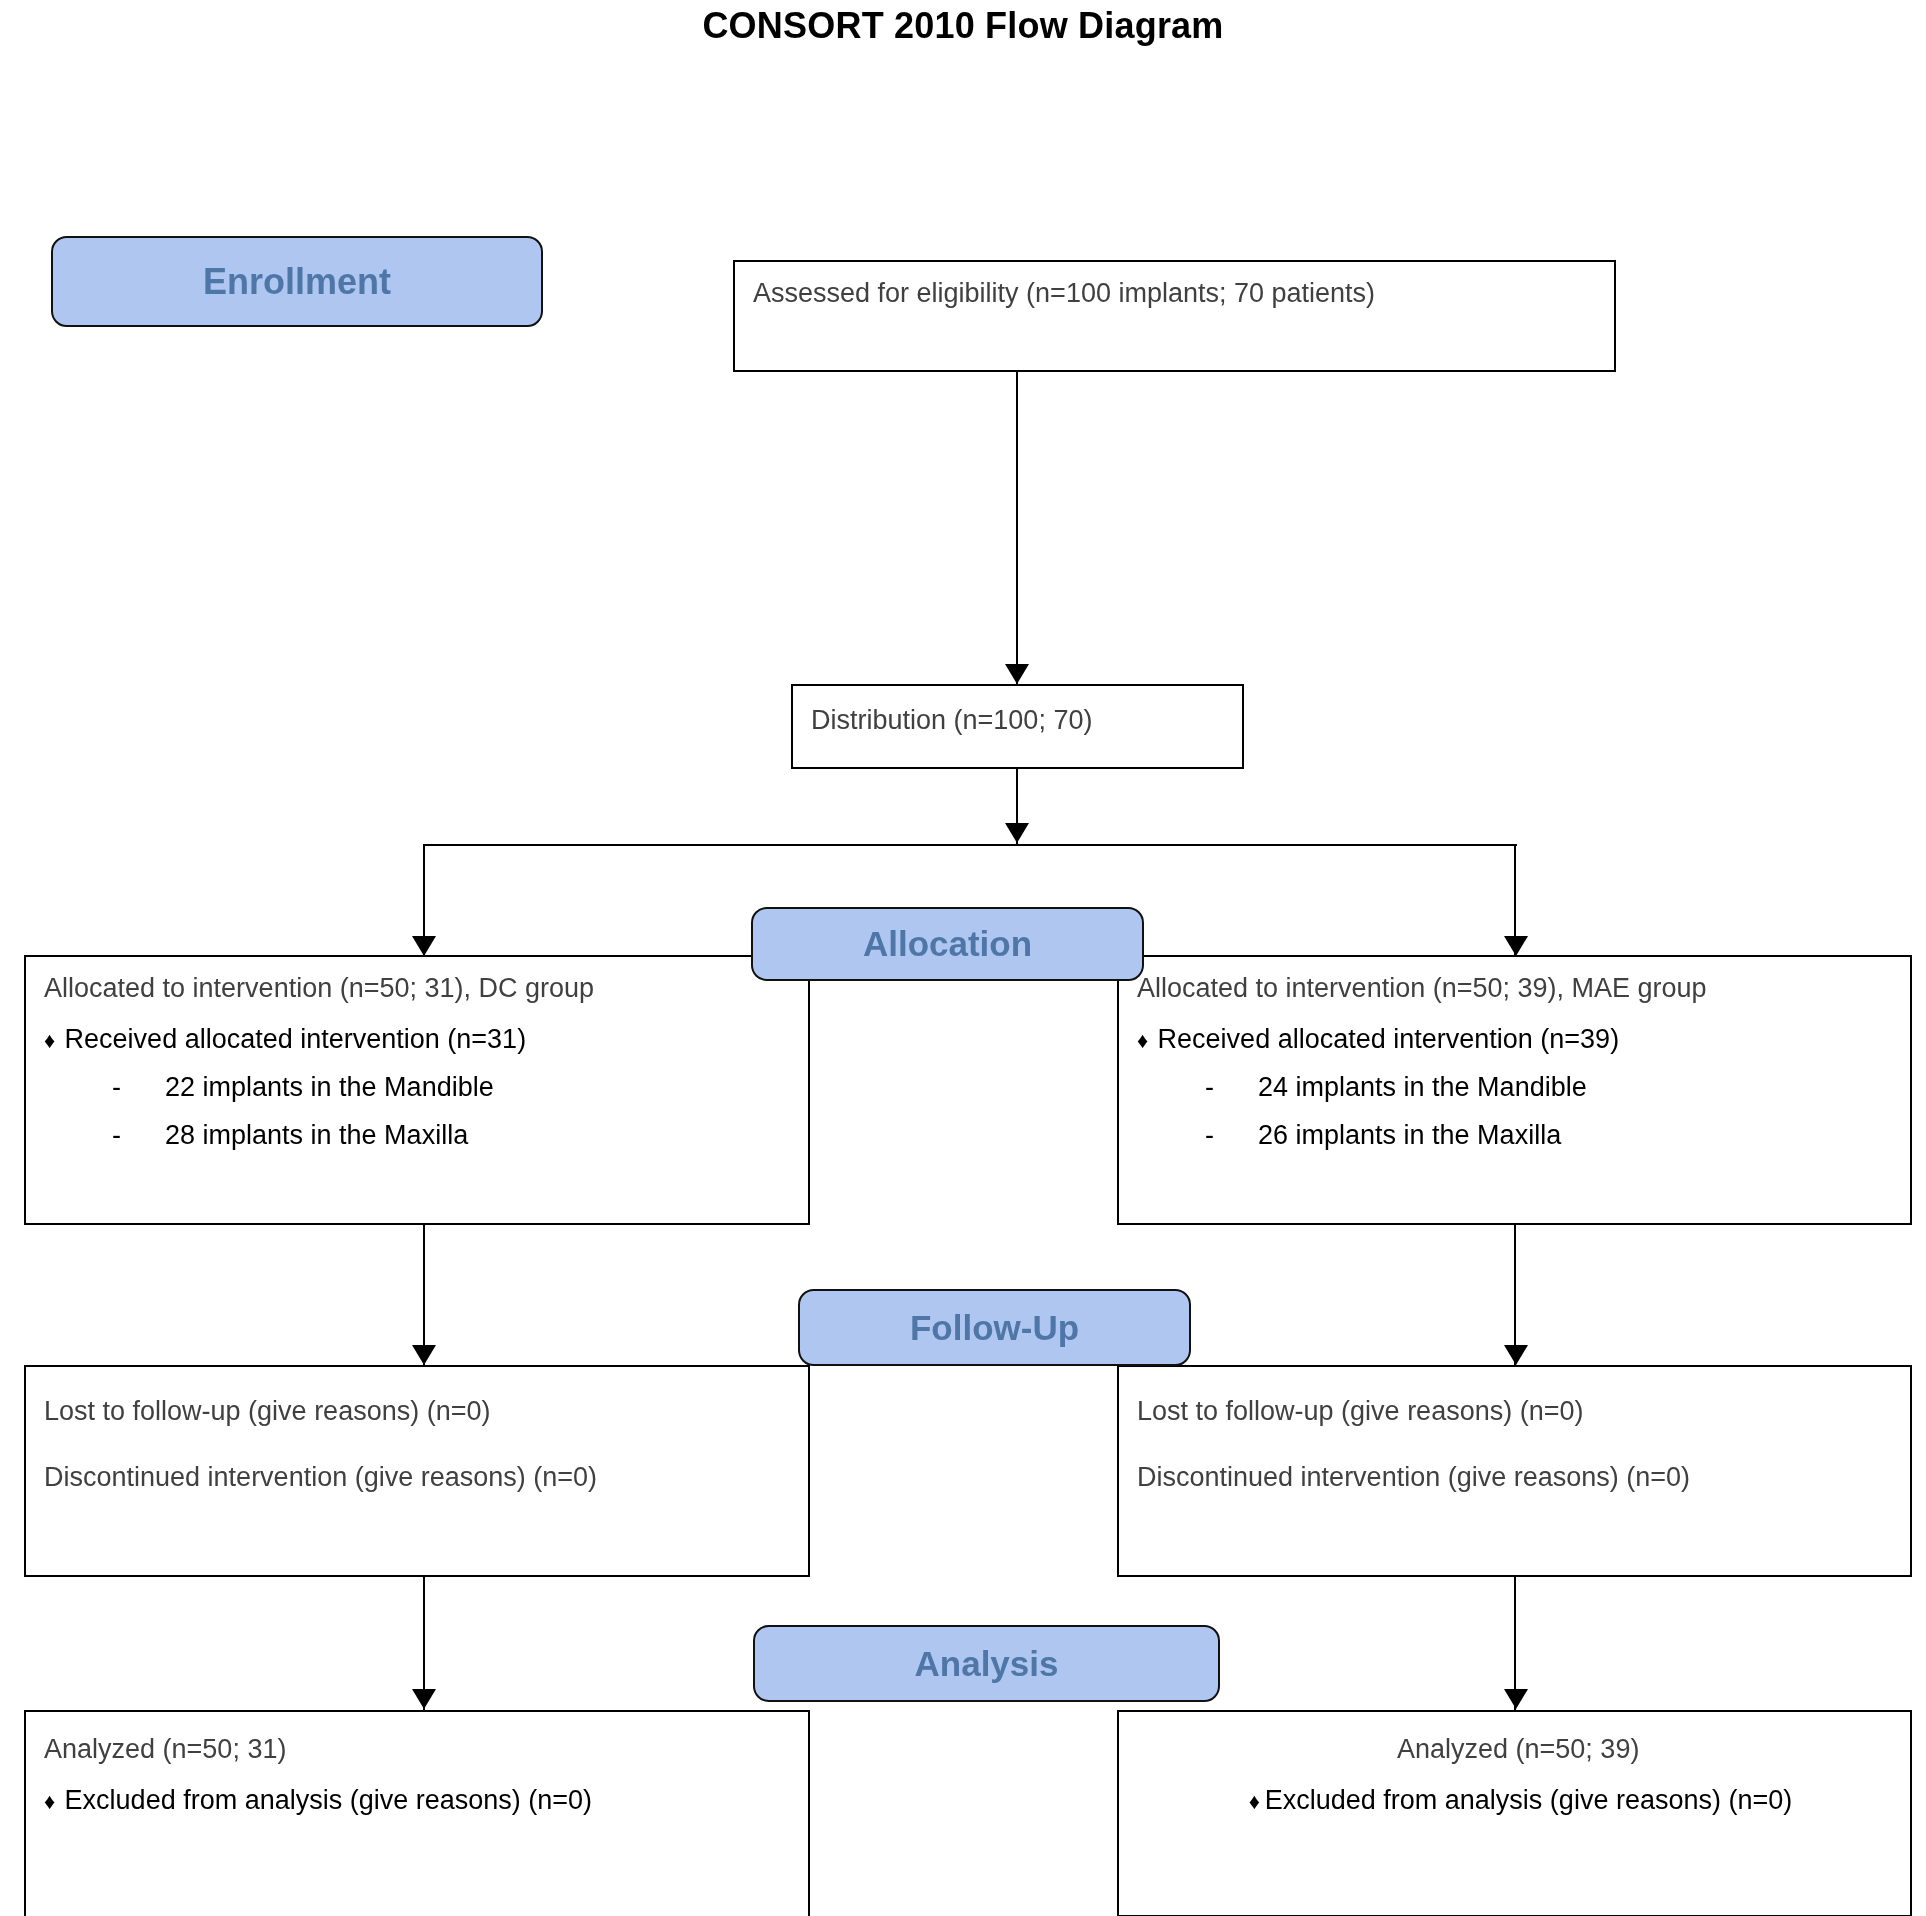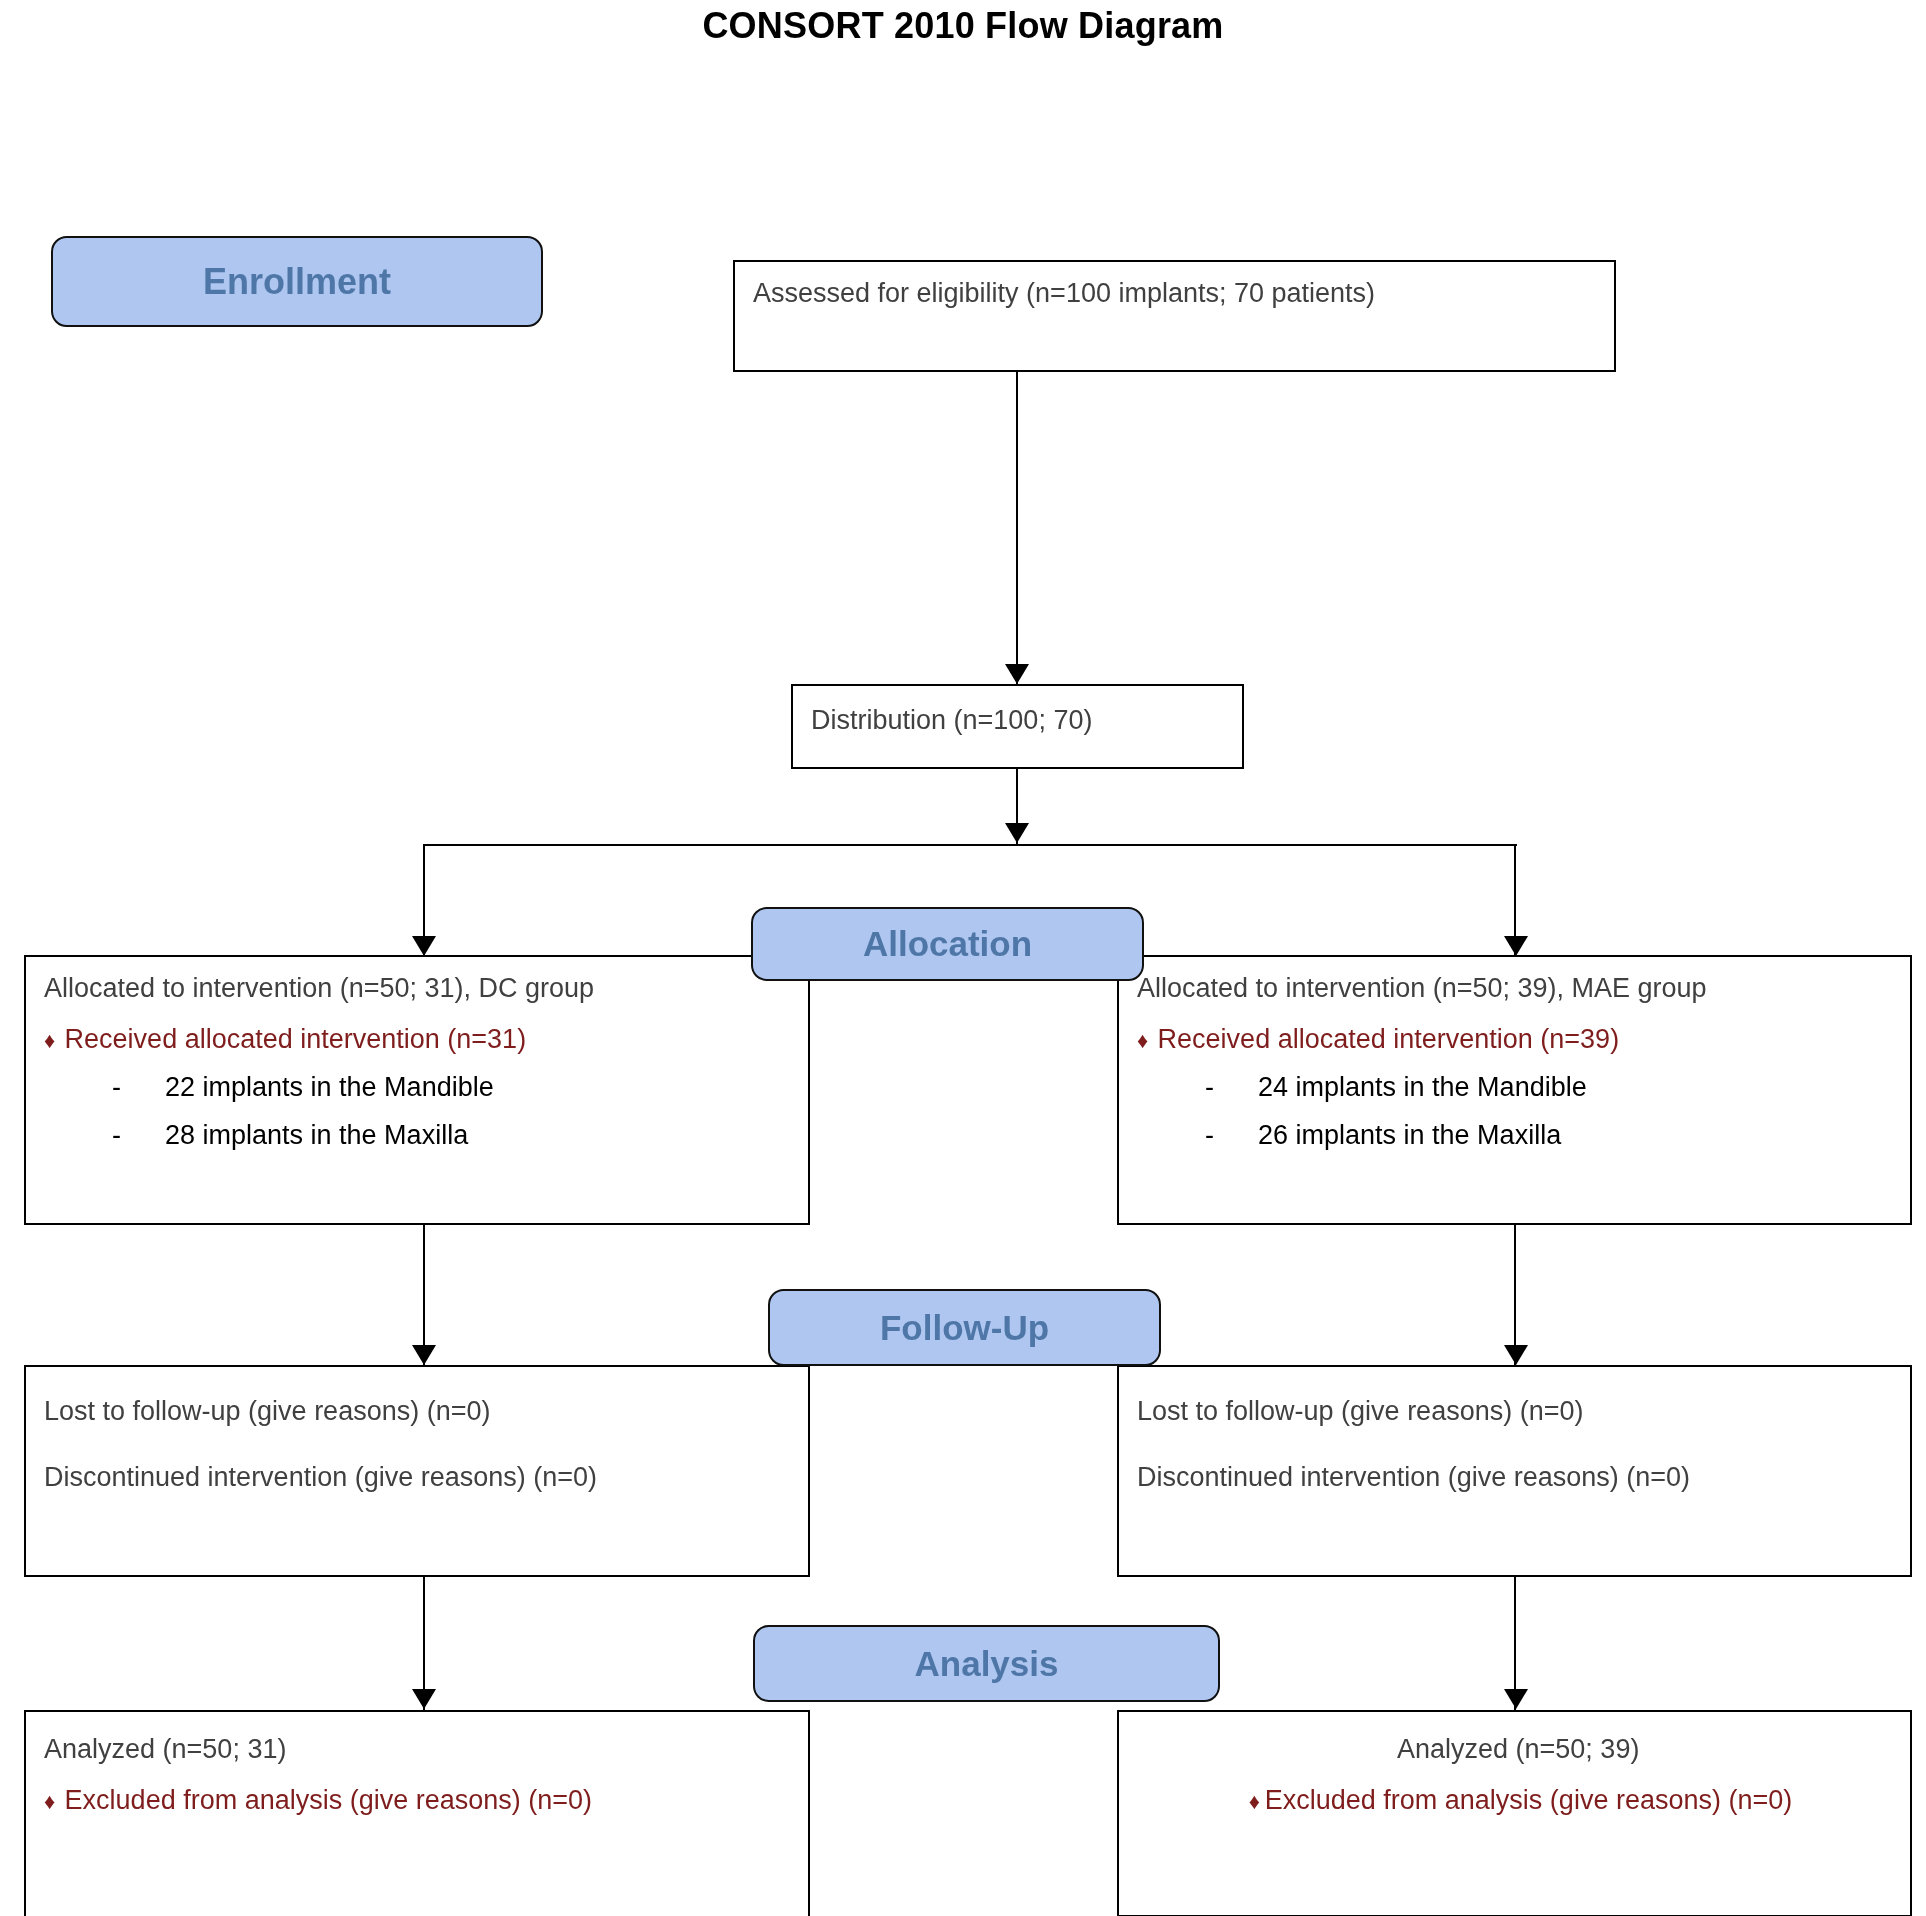--- a/index.html
+++ b/index.html
@@ -64,21 +64,21 @@
     white-space: nowrap;
     color: #404040;
   }
   .line.sp-top-lg { margin-top: 36px; }
 
   .bullet-line {
     font-size: 27px;
     line-height: 1.12;
     white-space: nowrap;
     margin-top: 20.6px;
-    color: #7f1d1d;
+    color: #000000;
   }
   .bullet-mark {
     display: inline-block;
     width: 20.6px;
     font-size: 22px;
   }
   .dash-line {
     font-size: 27px;
     line-height: 1.12;
     white-space: nowrap;
@@ -185,21 +185,21 @@
       </div>
     </div>
   </div>
 
   <div class="vline" style="left:423px; top:1225px; height:140px;"></div>
   <div class="arrow-head" style="left:412px; top:1345px;"></div>
 
   <div class="vline" style="left:1514px; top:1225px; height:140px;"></div>
   <div class="arrow-head" style="left:1504px; top:1345px;"></div>
 
-  <div class="pill" style="left:768px; top:1289px; width:393px; height:77px; font-size:35px;">
+  <div class="pill" style="left:798px; top:1289px; width:393px; height:77px; font-size:35px;">
     <span>Follow-Up</span>
   </div>
 
   <div class="box" style="left:24px; top:1365px; width:786px; height:212px;">
     <div class="box-inner" style="padding-top:29px;">
       <div class="line">Lost to follow-up (give reasons) (n=0)</div>
       <div class="line sp-top-lg">Discontinued intervention (give reasons) (n=0)</div>
     </div>
   </div>
 

